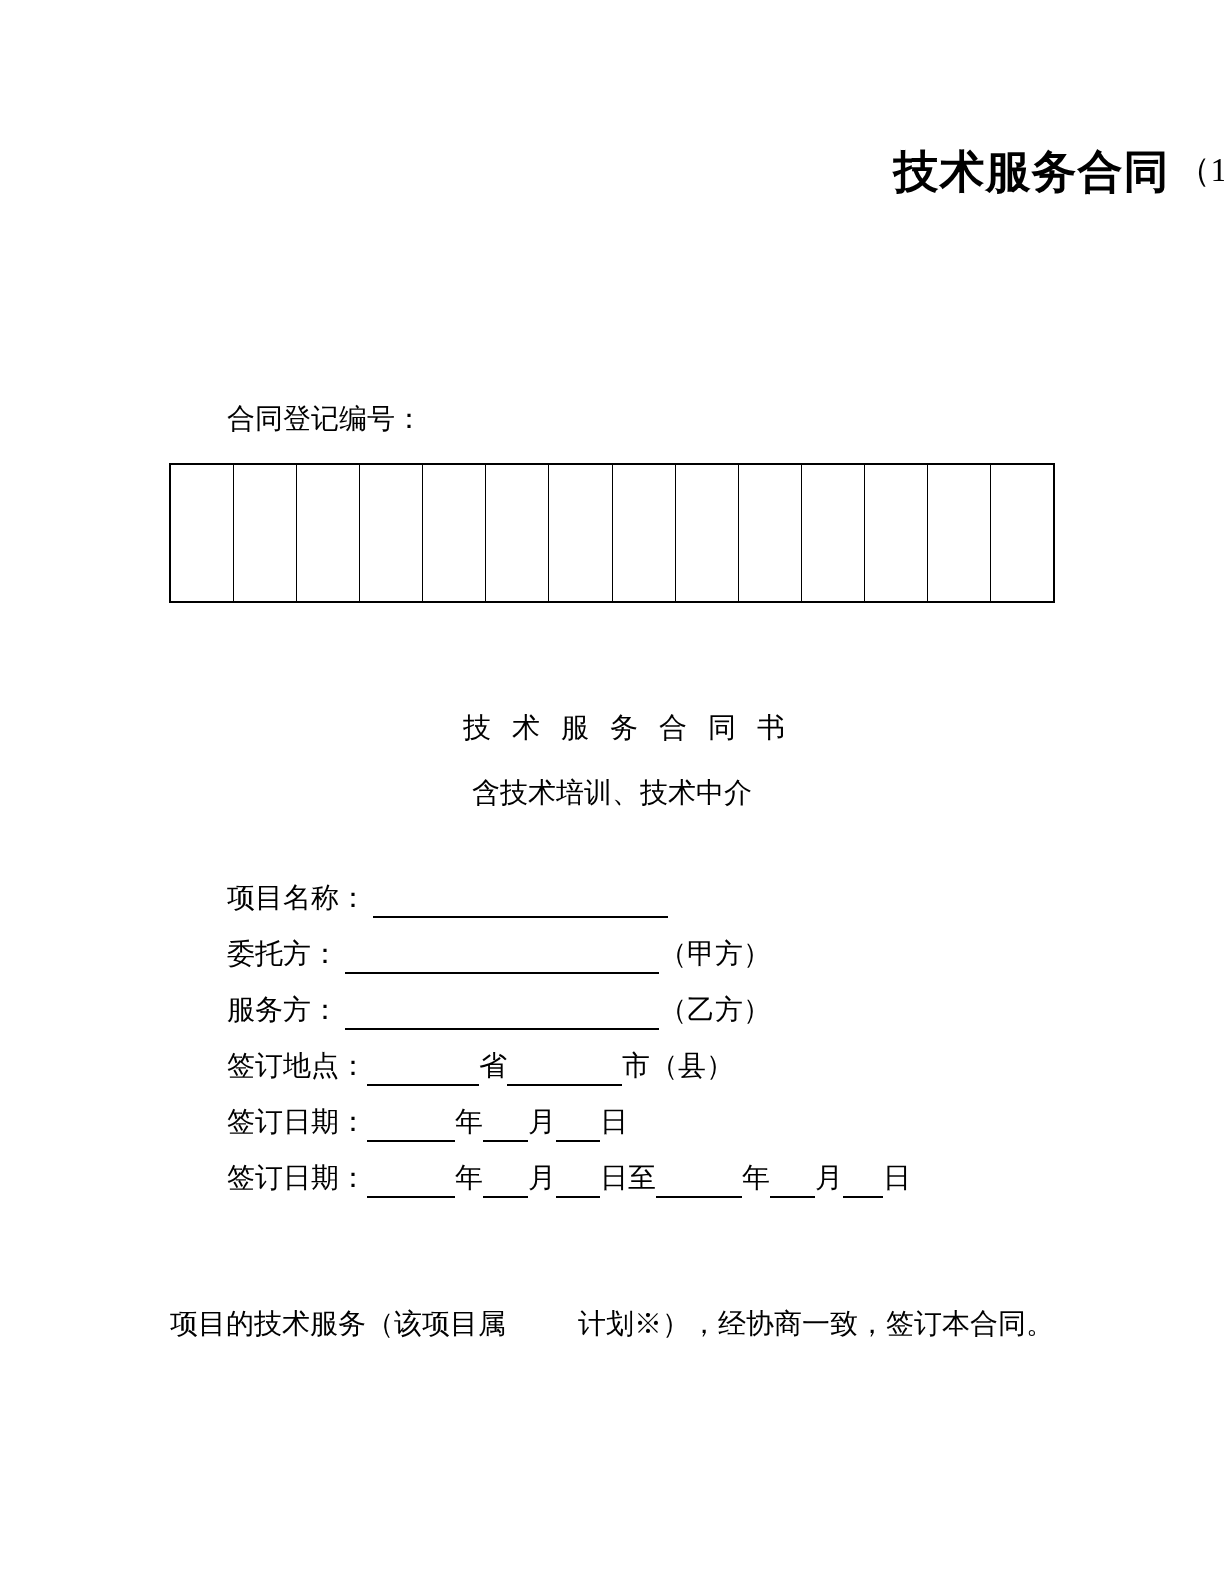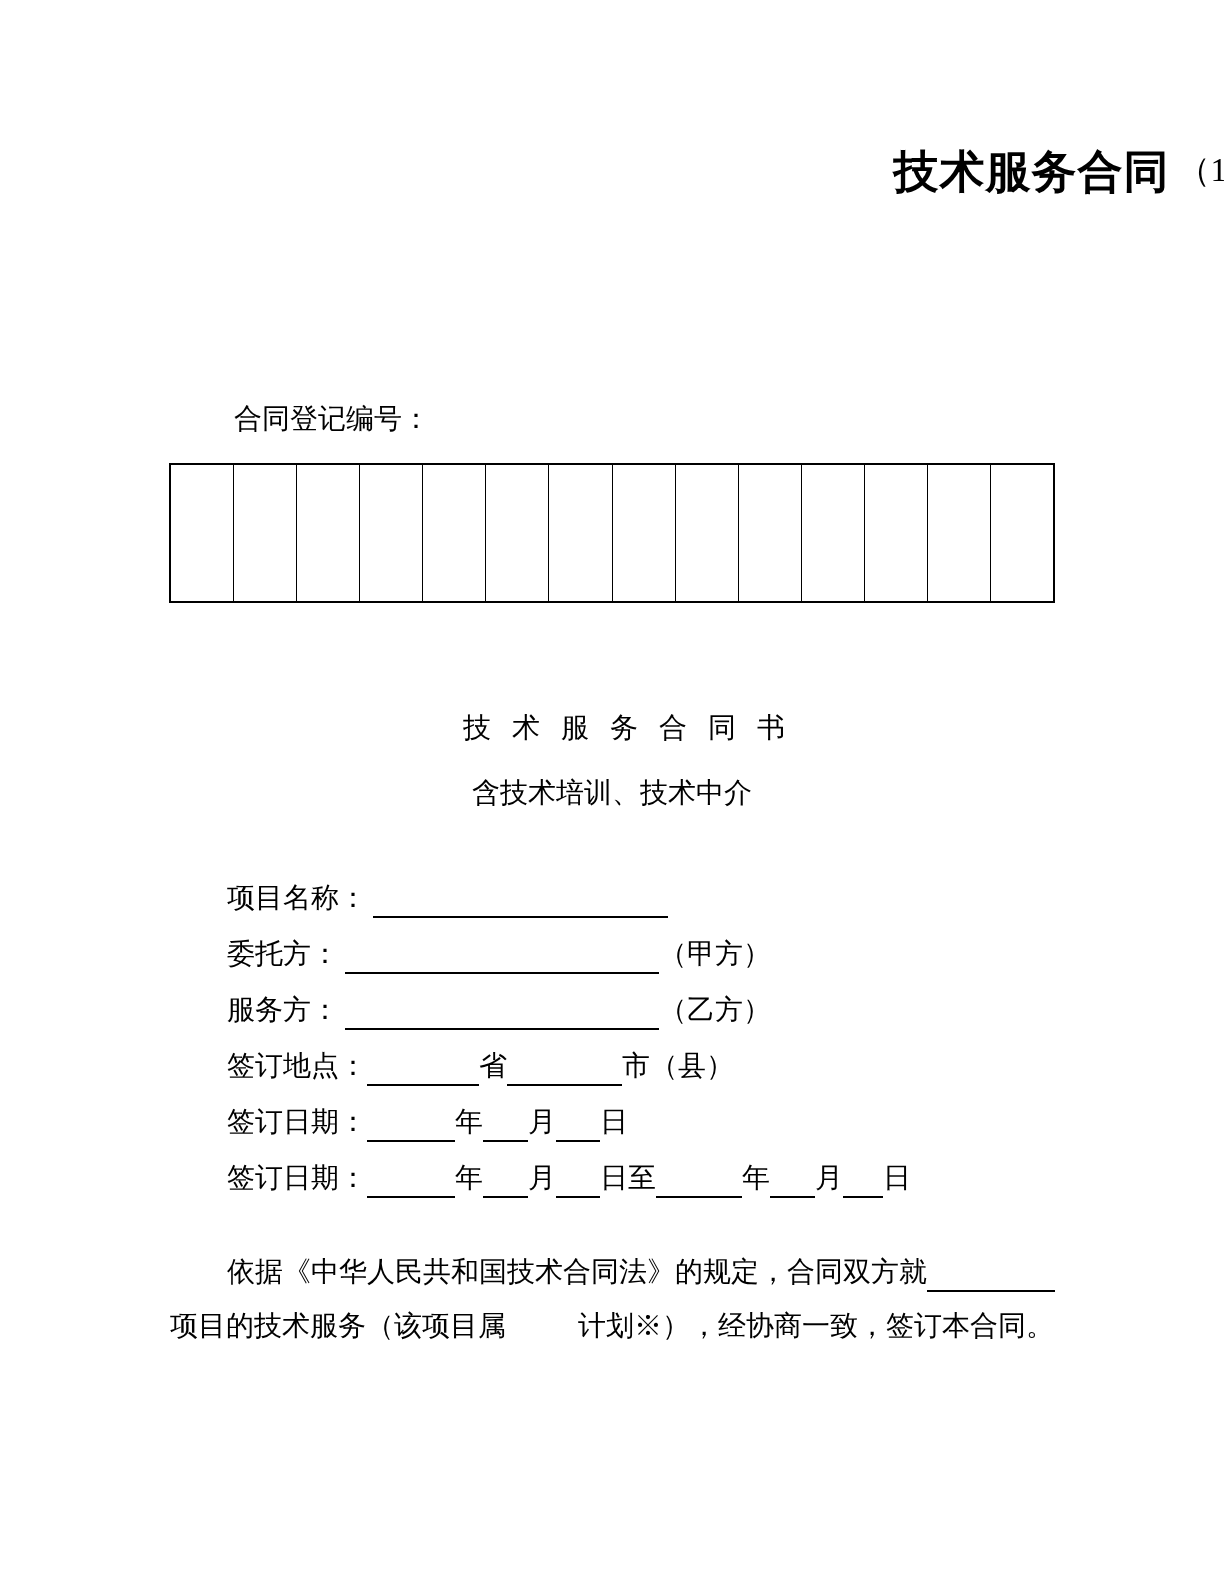--- a/index.html
+++ b/index.html
@@ -21,21 +21,21 @@
   .title-main{
     font-family:"Liberation Sans","DejaVu Sans",sans-serif;
     font-weight:bold;font-size:45px;letter-spacing:1px;
   }
   .title-note{
     font-size:33px;margin-left:8px;vertical-align:6px;
   }
 
   
   .reg-label{
-    position:absolute;left:234px;top:400px;
+    position:absolute;left:227px;top:400px;
     font-size:28px;line-height:38px;
   }
   .reg-grid{
     position:absolute;left:169px;top:463px;
     width:886px;height:140px;
     box-sizing:border-box;border:2px solid #000;
     display:flex;
   }
   .reg-cell{flex:1 1 0;border-right:1.5px solid #000;}
   .reg-cell:last-child{border-right:none;}
@@ -79,21 +79,21 @@
   .para-line1{
     position:absolute;left:227px;top:1252px;width:828px;
     display:flex;font-size:28px;line-height:40px;
   }
   .para-line1 .p-text{white-space:nowrap;flex:0 0 auto;}
   .blank-fill{
     flex:1 1 auto;border-bottom:2px solid #000;
   }
   .para-line2{
     position:absolute;left:170px;top:1306px;
-    font-size:28px;line-height:40px;white-space:nowrap;
+    font-size:28px;line-height:40px;white-space:nowrap;font-family:Liberation Mono, monospace;
   }
   .plan-gap{display:inline-block;width:72px;height:38px;vertical-align:bottom;}
 </style>
 </head>
 <body>
 
 <div class="page">
 
   <div class="title">
     <span class="title-main">技术服务合同</span><span class="title-note">（1）</span>
@@ -140,21 +140,17 @@
   </div>
 
   <div class="form-row row-date">
     <span>签订日期：</span><span class="blank w88"></span><span>年</span><span class="blank w45"></span><span>月</span><span class="blank w44"></span><span>日</span>
   </div>
 
   <div class="form-row row-validity">
     <span>签订日期：</span><span class="blank w88"></span><span>年</span><span class="blank w45"></span><span>月</span><span class="blank w44"></span><span>日至</span><span class="blank w86"></span><span>年</span><span class="blank w45"></span><span>月</span><span class="blank w40"></span><span>日</span>
   </div>
 
-  <div class="para-line1">
-    <span class="p-text">依据《中华人民共和国技术合同法》的规定，合同双方就</span>
-      <span class="blank-fill"></span>
-  </div>
   <div class="para-line2">
     <span>项目的技术服务（该项目属</span><span class="plan-gap"></span><span>计划※），经协商一致，签订本合同。</span>
   </div>
 
 </div>
 
 </body></html>

